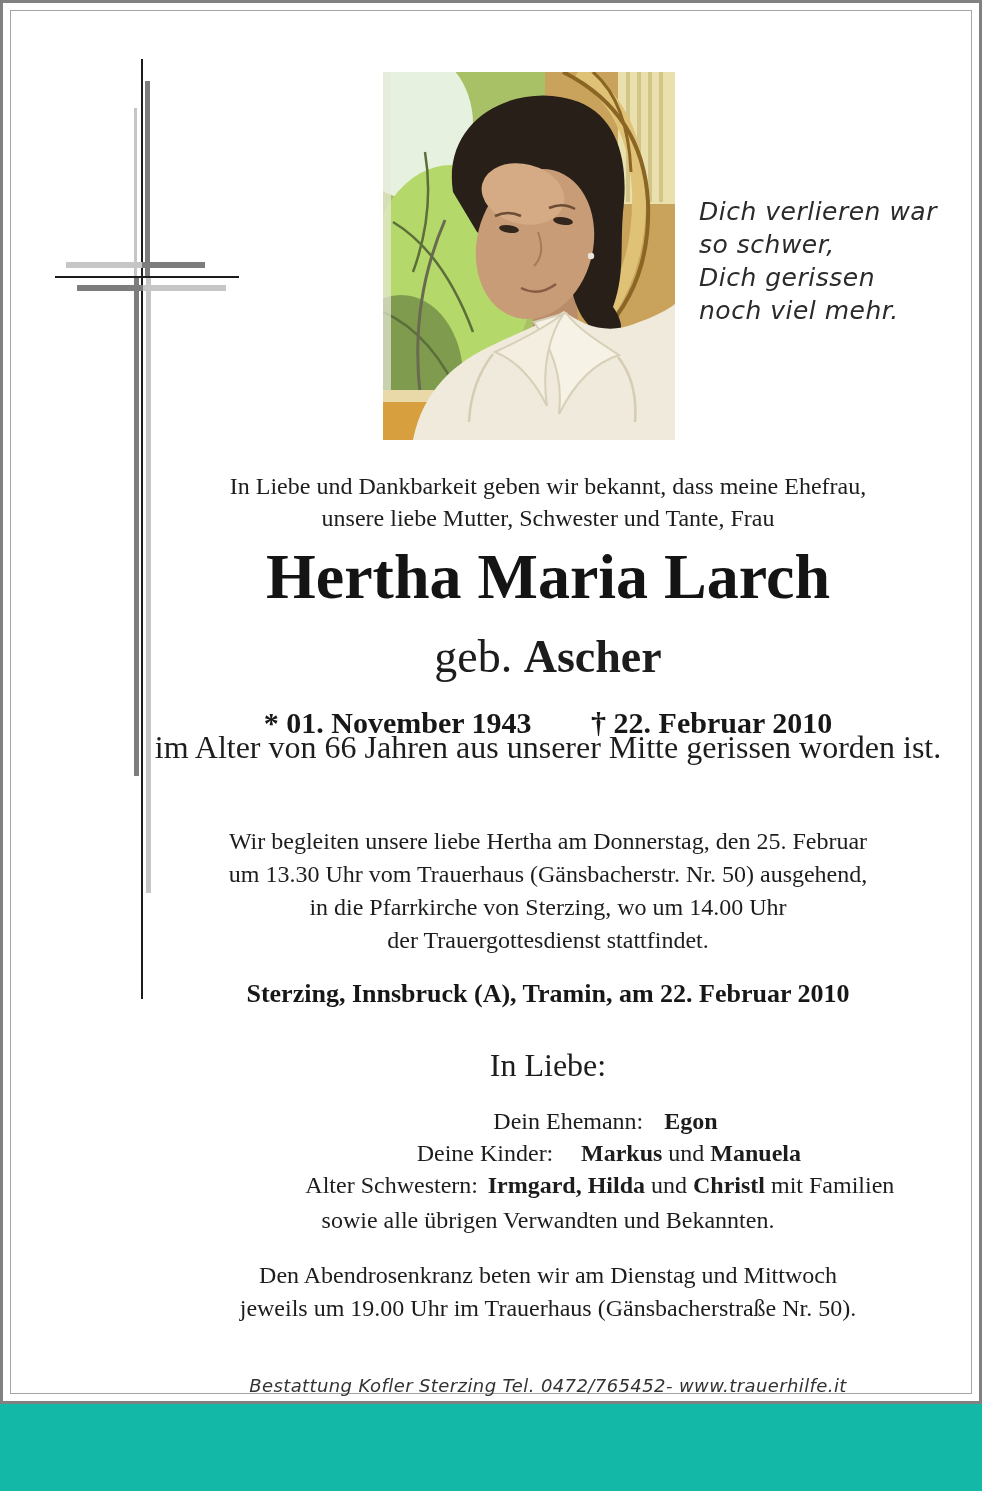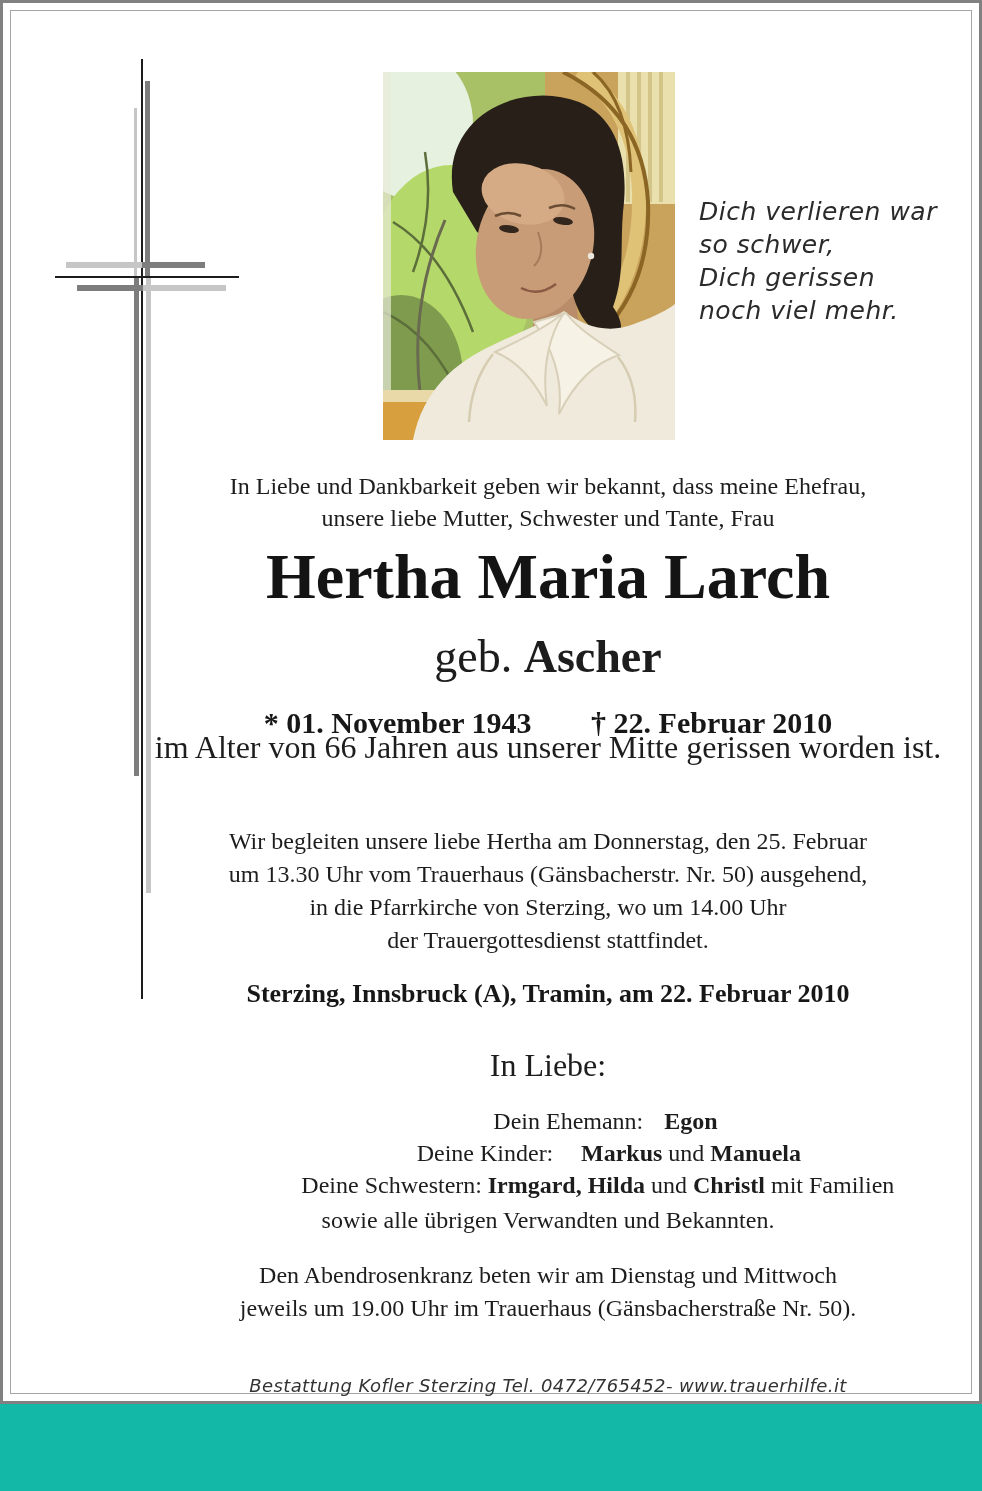--- a/index.html
+++ b/index.html
@@ -153,21 +153,21 @@
     <div class="center inlove">In Liebe:</div>
 
     <div class="family">
       <div>
         <span class="lbl">Dein Ehemann:</span><span class="b">Egon</span>
       </div>
       <div>
         <span class="lbl">Deine Kinder:</span><span class="b">Markus</span><span> und </span><span class="b">Manuela</span>
       </div>
       <div>
-        <span class="lbl">Deine Schwestern:</span><span class="b">Irmgard, Hilda</span><span> und </span><span class="b">Christl</span><span> mit Familien</span>
+        <span class="lbl">Alter Schwestern:</span><span class="b">Irmgard, Hilda</span><span> und </span><span class="b">Christl</span><span> mit Familien</span>
       </div>
     </div>
 
     <div class="center relatives-note">sowie alle übrigen Verwandten und Bekannten.</div>
 
     <div class="center rosary">
       <div>Den Abendrosenkranz beten wir am Dienstag und Mittwoch</div>
       <div>jeweils um 19.00 Uhr im Trauerhaus (Gänsbacherstraße Nr. 50).</div>
     </div>
 

